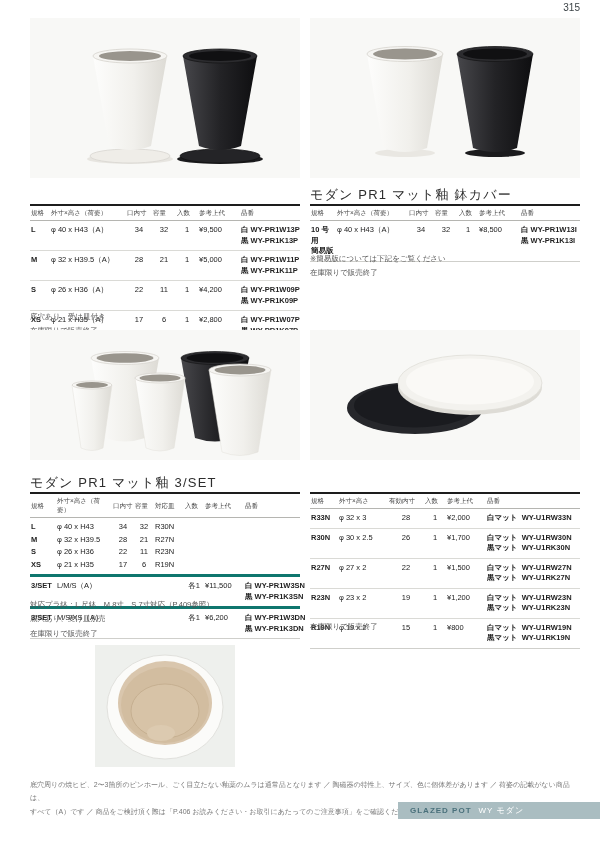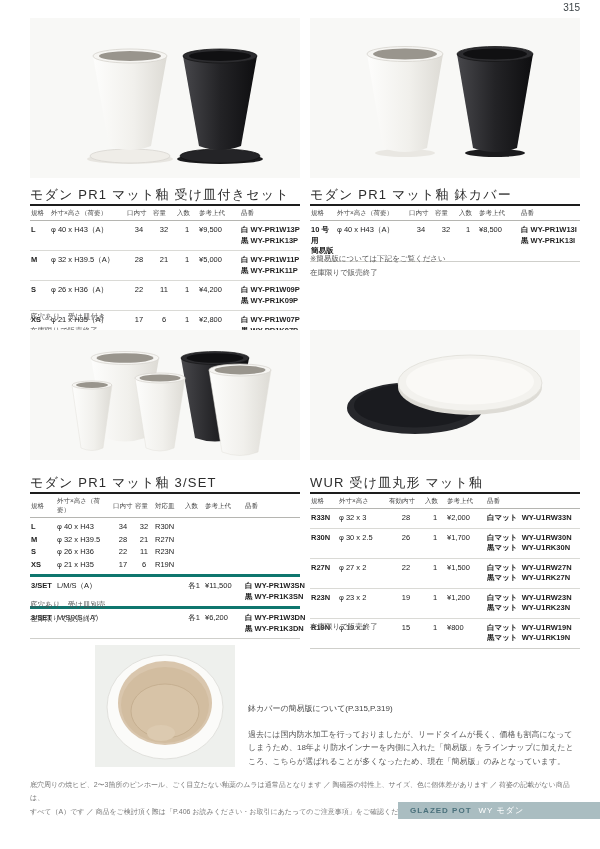--- a/index.html
+++ b/index.html
@@ -87,21 +87,20 @@
       </g>
       <g>
         <ellipse cx="185" cy="135" rx="30" ry="4" fill="#1b1b1d"></ellipse>
         <path d="M147,36 L223,36 L207,130 Q185,138 163,130 Z" fill="url(#gk)"></path>
         <ellipse cx="185" cy="36" rx="38" ry="7.5" fill="#2c2c2f" stroke="#151517" stroke-width="0.8"></ellipse>
         <ellipse cx="185" cy="36" rx="32" ry="5.5" fill="#101012"></ellipse>
       </g>
     </svg>
   </div>
 
-  <div class="heading" style="left:30px;top:186px;">モダン PR1 マット釉 受け皿付きセット</div>
   <table class="cat" style="left:30px;top:204px;">
     <colgroup>
         <col style="width:20px">
         <col style="width:76px">
         <col style="width:26px">
         <col style="width:24px">
         <col style="width:22px">
         <col style="width:42px">
         <col style="width:60px">
       </colgroup>
@@ -360,25 +359,25 @@
         <td class="num">各1</td>
         <td>¥6,200</td>
         <td class="codecell">
             <div>白 WY-PR1W3DN</div>
             <div>黒 WY-PR1K3DN</div>
           </td>
       </tr>
     </tbody>
   </table>
   <div class="notes" style="left:30px;top:598px;">
+    <div>対応プラ鉢：L 尺鉢、M 8寸、S 7寸対応（P.409参照）</div>
     <div>底穴あり、受け皿別売</div>
     <div>在庫限りで販売終了</div>
   </div>
 
-  <div class="heading" style="left:310px;top:474px;">WUR 受け皿丸形 マット釉</div>
   <table class="cat" style="left:310px;top:492px;">
     <colgroup>
         <col style="width:28px">
         <col style="width:50px">
         <col style="width:36px">
         <col style="width:22px">
         <col style="width:40px">
         <col style="width:94px">
       </colgroup>
     <thead>
@@ -455,24 +454,20 @@
   <div class="photo" style="left:95px;top:645px;width:140px;height:122px;background:#eef0ed;">
     <svg width="140" height="122" viewBox="0 0 140 122">
       <ellipse cx="70" cy="62" rx="58" ry="52" fill="#fbfbf9" stroke="#e1e1dd" stroke-width="1"></ellipse>
       <ellipse cx="70" cy="58" rx="47" ry="42" fill="#d9c6ad"></ellipse>
       <ellipse cx="70" cy="60" rx="44" ry="38" fill="#d2bda0"></ellipse>
       <ellipse cx="70" cy="66" rx="34" ry="27" fill="#d7c3a7" stroke="#c1ab8c" stroke-width="0.8"></ellipse>
       <ellipse cx="66" cy="88" rx="14" ry="8" fill="#dccab0"></ellipse>
     </svg>
   </div>
 
-  <div class="infoblock" style="left:248px;top:702px;width:330px;">
-    <div class="infotitle">鉢カバーの簡易版について(P.315,P.319)</div>
-    <div>過去には国内防水加工を行っておりましたが、リードタイムが長く、価格も割高になってしまうため、18年より防水インナーを内側に入れた「簡易版」をラインナップに加えたところ、こちらが選ばれることが多くなったため、現在「簡易版」のみとなっています。</div>
-  </div>
 
   <div class="fineprint" style="left:30px;top:778px;">
     <div>底穴周りの焼ヒビ、2〜3箇所のピンホール、ごく目立たない釉薬のムラは通常品となります ／ 陶磁器の特性上、サイズ、色に個体差があります ／ 荷姿の記載がない商品は、</div>
     <div>すべて（A）です ／ 商品をご検討頂く際は「P.406 お読みください・お取引にあたってのご注意事項」をご確認ください</div>
   </div>
 
   <div class="footerbar">
     <span class="fb-brand">GLAZED POT</span>
     <span class="fb-series">WY モダン</span>
   </div>

